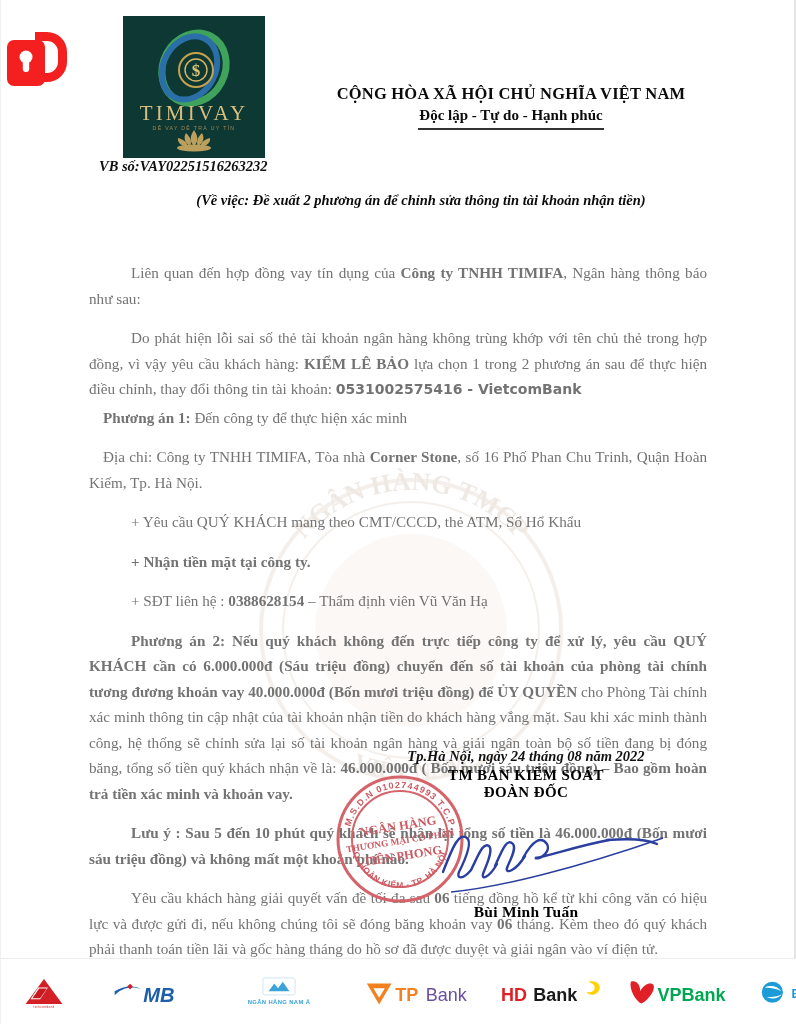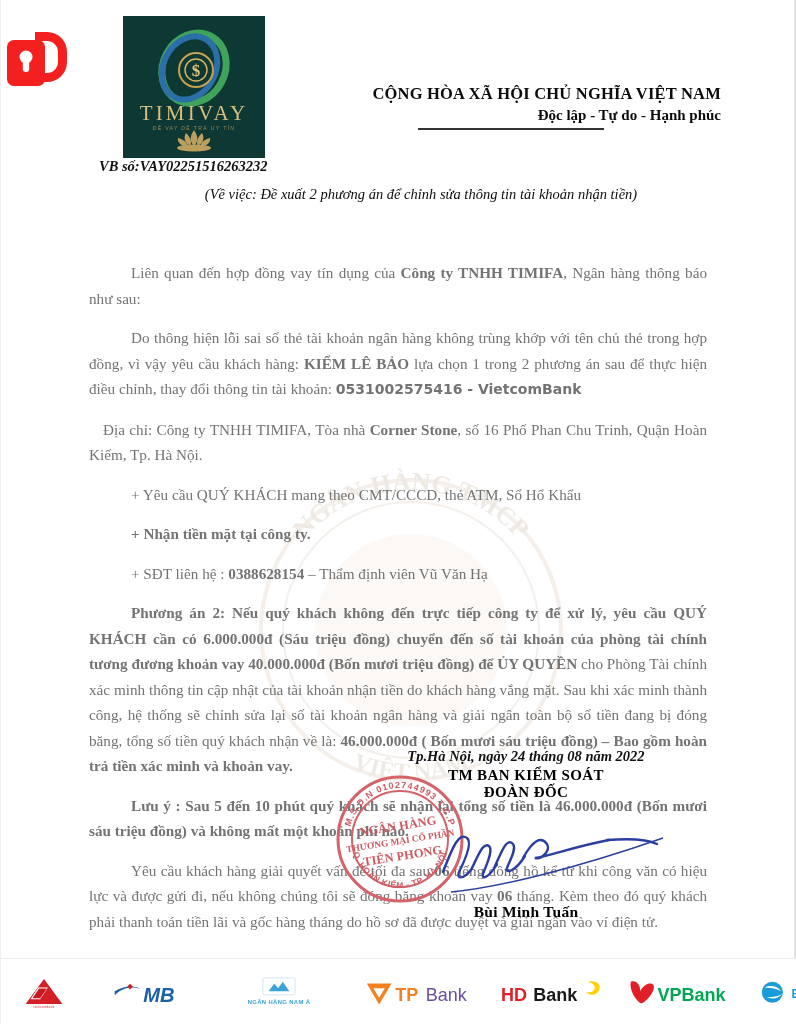--- a/index.html
+++ b/index.html
@@ -39,21 +39,21 @@
   
   .header { position:absolute; left:0; top:0; width:100%; height:160px; z-index:10; }
   .logo-box {
     position:absolute; left:122px; top:16px;
     width:142px; height:142px;
     background:#0d3833;
     overflow:hidden;
   }
   .natl {
     position:absolute; left:300px; top:84px; width:420px;
-    text-align:right;
+    text-align:center;
   }
   .natl .l1 { font-size:16.5px; font-weight:bold; letter-spacing:0.2px; color:#0b0b0b; }
   .natl .l2 { font-size:15px; font-weight:bold; margin-top:3px; color:#0b0b0b; }
   .natl .rule {
     width:186px; height:2px; background:#333;
     margin:4px auto 0;
   }
   .vbno {
     position:absolute; left:98px; top:158px;
     font-style:italic; font-weight:bold; font-size:14.5px;
@@ -63,22 +63,22 @@
 
   
   .title-wrap {
     position:absolute; left:140px; top:186px; width:560px;
     text-align:center; z-index:10;
   }
   .doc-title {
     font-size:21px; font-weight:bold; letter-spacing:1px; color:#0b0b0b;
   }
   .doc-sub {
-    font-size:14.5px; font-weight:normal; font-style:italic;
-    color:#0b0b0b;
+    font-size:14.5px; font-weight:bold; font-style:italic;
+    margin-top:6px; color:#0b0b0b;
   }
 
   
   .body-text {
     position:absolute; left:88px; top:260px;
     width:618px;
     font-size:15.2px; line-height:25.5px;
     color:#737373; text-align:justify;
     z-index:10;
   }
@@ -185,22 +185,23 @@
   <div class="vbno">VB số:VAY02251516263232</div>
 
   <div class="title-wrap">
     <div class="doc-sub">(Về việc: Đề xuất 2 phương án để chỉnh sửa thông tin tài khoản nhận tiền)</div>
   </div>
 
   <div class="body-text">
 
     <p class="p ind"><span>Liên quan đến hợp đồng vay tín dụng của </span><span class="b">Công ty TNHH TIMIFA</span><span>, Ngân hàng thông báo như sau:</span></p>
 
-    <p class="p ind"><span>Do thông hiện lỗi sai số thẻ tài khoản ngân hàng không trùng khớp với tên chủ thẻ trong hợp đồng, vì vậy yêu cầu khách hàng: </span><span class="b">KIỂM LÊ BẢO</span><span> lựa chọn 1 trong 2 phương án sau để thực hiện điều chỉnh, thay đổi thông tin tài khoản:  </span><span class="acct">0531002575416 - VietcomBank</span></p>
-
+    <p class="p ind"><span>Do phát hiện lỗi sai số thẻ tài khoản ngân hàng không trùng khớp với tên chủ thẻ trong hợp đồng, vì vậy yêu cầu khách hàng: </span><span class="b">KIỂM LÊ BẢO</span><span> lựa chọn 1 trong 2 phương án sau để thực hiện điều chỉnh, thay đổi thông tin tài khoản:  </span><span class="acct">0531002575416 - VietcomBank</span></p>
+
+    <p class="p ind-sm" style="margin-top:2px"><span class="b">Phương án 1:</span><span> Đến công ty để thực hiện xác minh</span></p>
 
     <p class="p ind-sm tight"><span>Địa chỉ: Công ty TNHH TIMIFA, Tòa nhà </span><span class="b">Corner Stone</span><span>, số 16 Phố Phan Chu Trinh, Quận Hoàn Kiếm, Tp. Hà Nội.</span></p>
 
     <p class="p tight" style="text-indent:42px">+ Yêu cầu QUÝ KHÁCH mang theo CMT/CCCD, thẻ ATM, Sổ Hổ Khẩu</p>
     <p class="p tight b" style="text-indent:42px">+ Nhận tiền mặt tại công ty.</p>
     <p class="p tight" style="text-indent:42px"><span>+ SĐT liên hệ : </span><span class="b">0388628154</span><span> – Thẩm định viên Vũ Văn Hạ</span></p>
 
     <p class="p tight ind"><span class="b">Phương án 2:</span><span class="b"> Nếu quý khách không đến trực tiếp công ty để xử lý, yêu cầu QUÝ KHÁCH cần có 6.000.000đ (Sáu triệu đồng) chuyển đến số tài khoản của phòng tài chính tương đương khoản vay 40.000.000đ (Bốn mươi triệu đồng) để ỦY QUYỀN</span><span> cho Phòng Tài chính xác minh thông tin cập nhật của tài khoản nhận tiền do khách hàng vắng mặt. Sau khi xác minh thành công, hệ thống sẽ chỉnh sửa lại số tài khoản ngân hàng và giải ngân toàn bộ số tiền đang bị đóng băng, tổng số tiền quý khách nhận về là: </span><span class="b">46.000.000đ ( Bốn mươi sáu triệu đồng) – Bao gồm hoàn trả tiền xác minh và khoản vay.</span></p>
 
     <p class="p tight ind b"><span>Lưu ý :</span><span> Sau 5 đến 10 phút quý khách sẽ nhận lại tổng số tiền là 46.000.000đ (Bốn mươi sáu triệu đồng) và không mất một khoản phí nào.</span></p>

